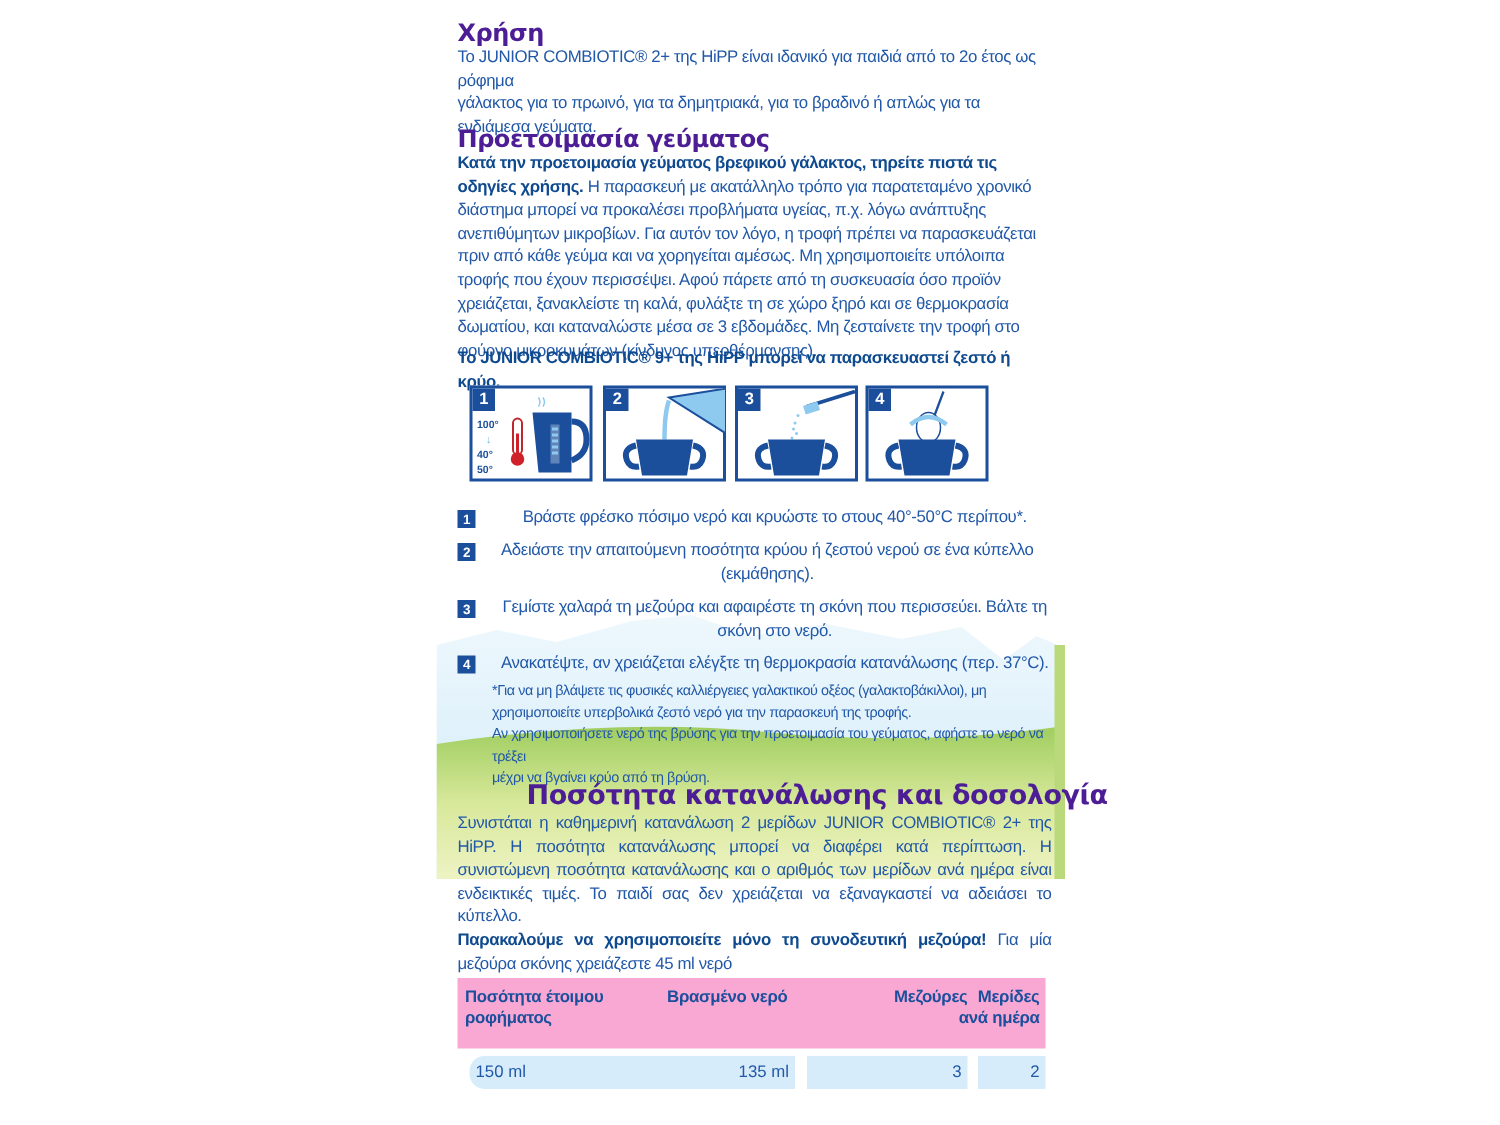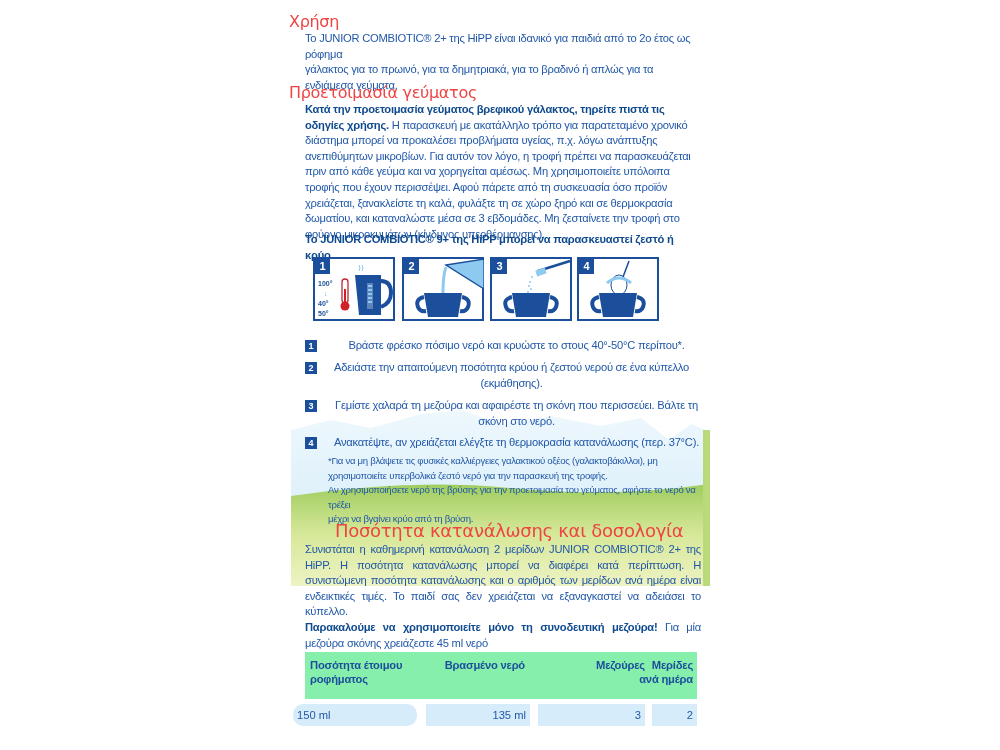--- a/index.html
+++ b/index.html
@@ -1,35 +1,35 @@
 <!DOCTYPE html>
 <html><head>
 <meta charset="utf-8">
 <style>
   html, body { margin:0; padding:0; }
   body {
     width:1000px; height:750px; background:#ffffff; position:relative; overflow:hidden;
     font-family: "Liberation Sans", "DejaVu Sans", sans-serif; color:#1b4f9c;
   }
-  .h2 { font-family:"DejaVu Sans", sans-serif; font-weight:normal; color:#ef4444; font-size:16px; letter-spacing:-0.3px; position:absolute; left:289px; margin:0; }
+  .h2 { font-family:"DejaVu Sans", sans-serif; font-weight:bold; color:#4c1d95; font-size:16px; letter-spacing:-0.3px; position:absolute; left:305px; margin:0; }
   .para { position:absolute; left:305px; width:396px; font-size:11.2px; line-height:15.6px; color:#2158a8; letter-spacing:-0.25px; }
   .para b { color:#0f4a8f; }
   .justify { text-align:justify; }
   
   .steps { position:absolute; left:313px; top:257px; height:66px; width:350px; }
   .stepbox { position:absolute; top:0; width:82px; height:64px; border:2px solid #1b4f9c; box-sizing:border-box; background:#fff; }
   .stepnum { position:absolute; left:0; top:0; width:15px; height:15px; background:#1b4f9c; color:#fff; font-weight:bold; font-size:11px; text-align:center; line-height:15px; }
   
   .li { position:absolute; left:305px; width:400px; font-size:11.2px; line-height:15.6px; color:#2158a8; letter-spacing:-0.25px; }
   .li .badge { position:absolute; left:0; top:2px; width:12px; height:12px; background:#1b4f9c; color:#fff; font-size:9px; font-weight:bold; text-align:center; line-height:12px; }
   .li .txt { margin-left:23px; display:block;text-align:center; }
   .landscape { position:absolute; left:291px; top:410px; width:419px; height:176px; }
   .note { position:absolute; left:328px; width:380px; font-size:9.6px; line-height:14.5px; color:#2158a8; letter-spacing:-0.3px; }
   
-  .tbl-head { position:absolute; left:305px; top:652px; width:392px; height:47px; background:#86efac; }
+  .tbl-head { position:absolute; left:305px; top:652px; width:392px; height:47px; background:#f9a8d4; }
   .th { position:absolute; top:6px; font-size:11.2px; font-weight:bold; color:#1b4f9c; line-height:14px; letter-spacing:-0.2px; }
   .cell { position:absolute; top:704px; height:22px; background:#d7ecfb; font-size:11.2px; color:#2158a8; line-height:22px; box-sizing:border-box; padding:0 4px; }
 </style>
 </head>
 <body>
 
 <h2 class="h2" style="top:12px;">Χρήση</h2>
 <div class="para" style="top:31px;">
   <div>Το JUNIOR COMBIOTIC® 2+ της HiPP είναι ιδανικό για παιδιά από το 2ο έτος ως ρόφημα</div>
   <div>γάλακτος για το πρωινό, για τα δημητριακά, για το βραδινό ή απλώς για τα ενδιάμεσα γεύματα.</div>
@@ -153,17 +153,17 @@
   <span>Για μία μεζούρα σκόνης χρειάζεστε 45 ml νερό</span>
 </div>
 
 <div class="tbl-head">
   <div class="th" style="left:5px; width:110px;">Ποσότητα έτοιμου ροφήματος</div>
   <div class="th" style="left:116px; width:104px; text-align:right;">Βρασμένο νερό</div>
   <div class="th" style="left:232px; width:108px; text-align:right;">Μεζούρες</div>
   <div class="th" style="left:330px; width:58px; text-align:right;">Μερίδες ανά ημέρα</div>
 </div>
 <div>
-  <div class="cell" style="left:293px; width:124px;border-radius:10px;">150 ml</div>
+  <div class="cell" style="left:313px; width:124px;border-radius:10px;">150 ml</div>
   <div class="cell" style="left:426px; width:104px; text-align:right;">135 ml</div>
   <div class="cell" style="left:538px; width:107px; text-align:right;">3</div>
   <div class="cell" style="left:652px; width:45px; text-align:right;">2</div>
 </div>
 
 </body></html>

